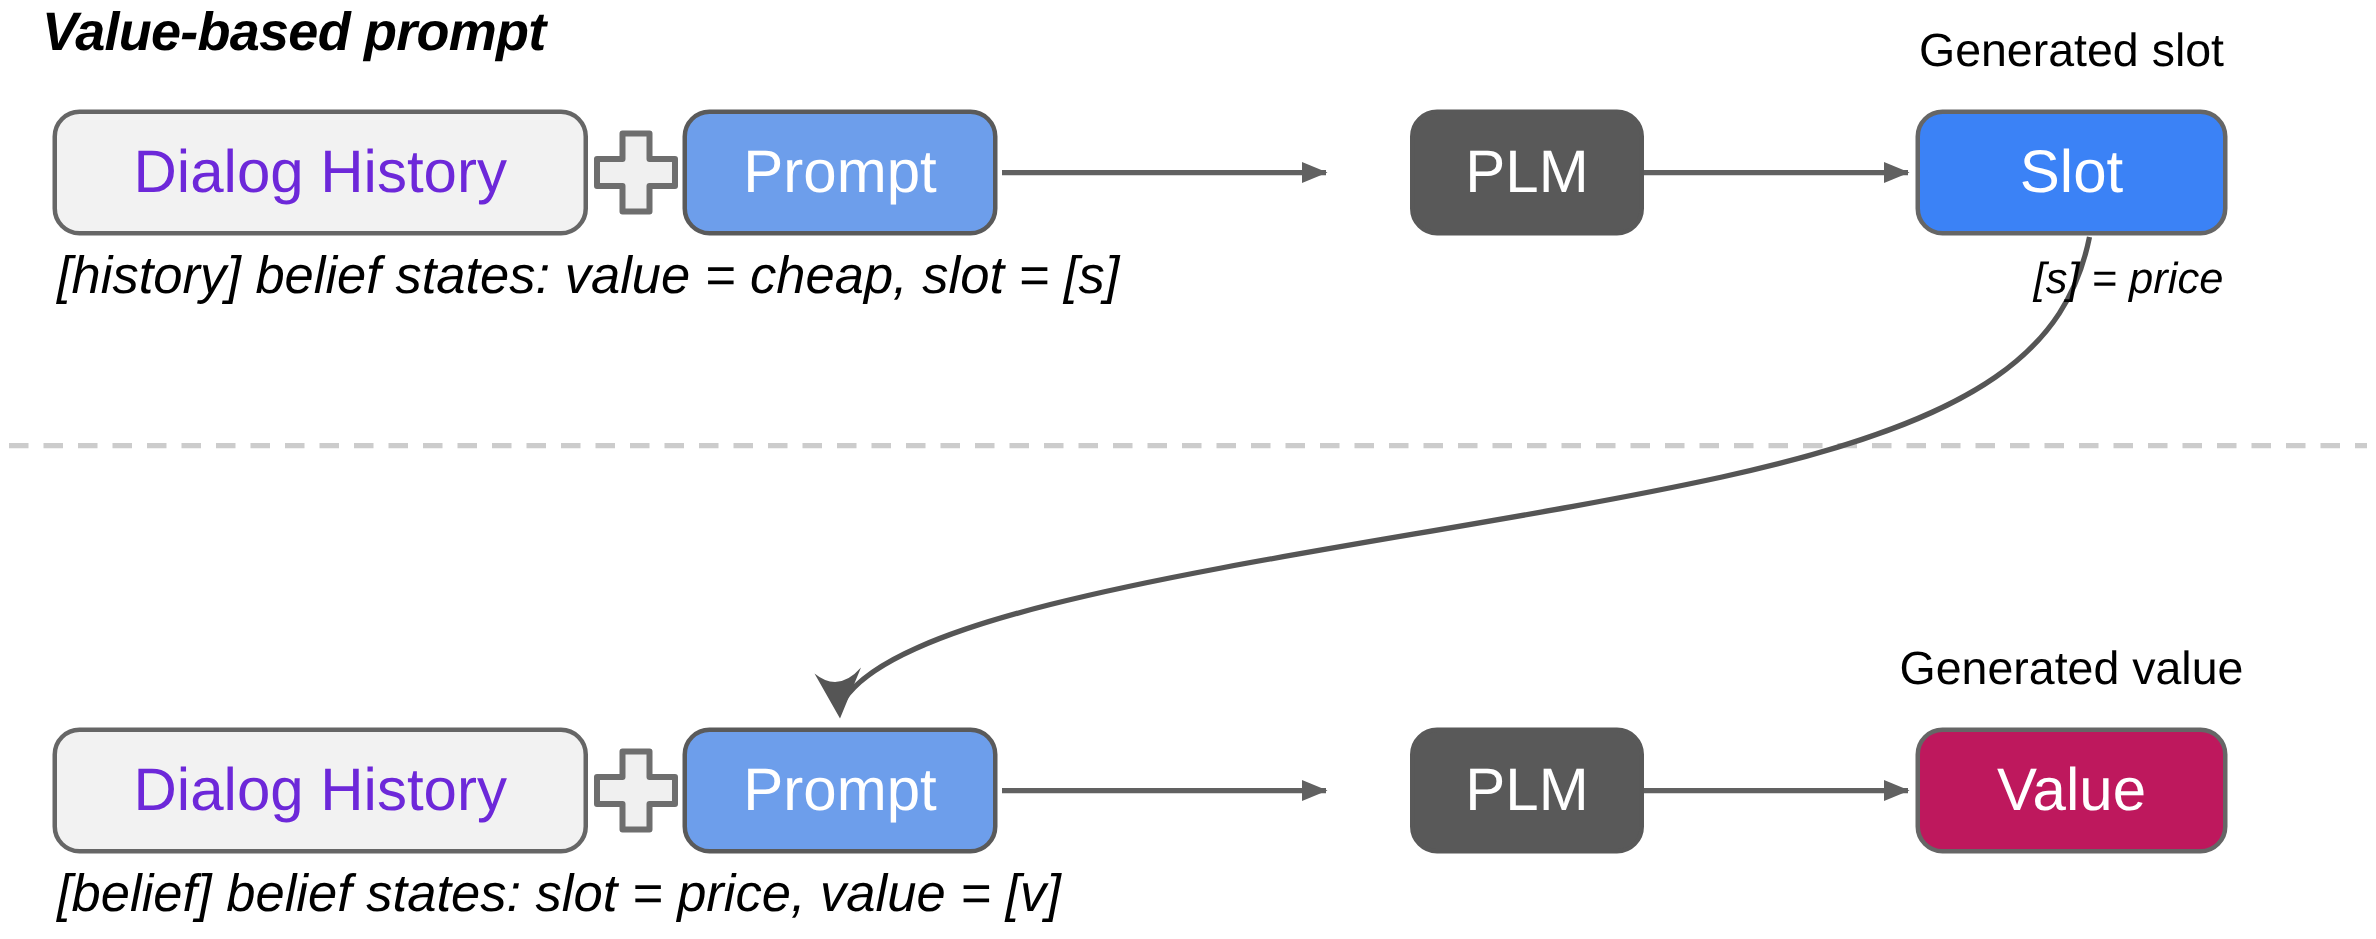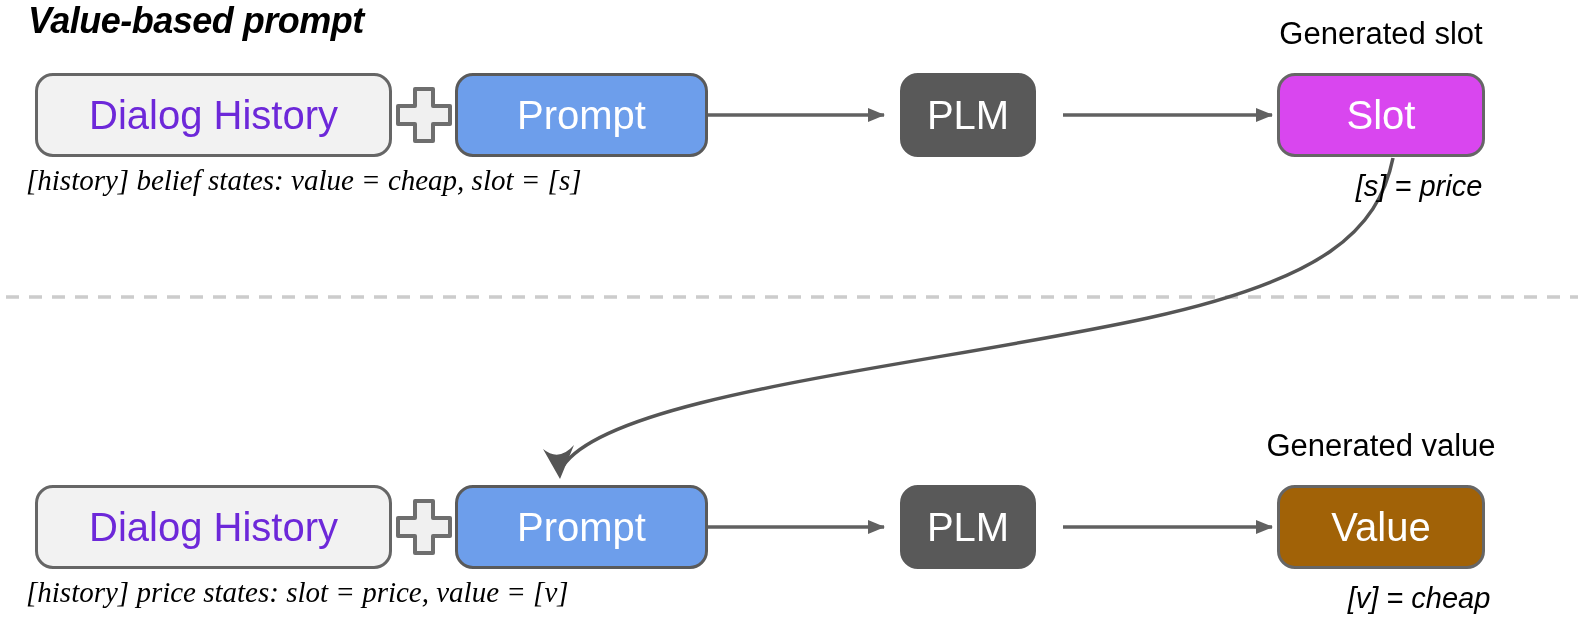--- a/index.html
+++ b/index.html
@@ -12,31 +12,31 @@
     white-space:nowrap;
     font-style:italic;
   }
   .box{
     position:absolute;top:0;height:84px;box-sizing:border-box;
     border:3.5px solid #666666;border-radius:18px;
     display:flex;align-items:center;justify-content:center;
     font-size:40px;white-space:nowrap;
   }
   .dialog-box{left:35px;width:357px;color:#6d28d9;}
-  .prompt-box{left:455px;width:253px;color:#ffffff;border-color:#5a5a5a;}
-  .plm-box{left:900px;width:136px;color:#ffffff;border-color:#595959;}
+  .prompt-box{left:455px;width:210px;color:#ffffff;border-color:#5a5a5a;}
+  .plm-box{left:940px;width:156px;color:#ffffff;border-color:#595959;}
   .out-box{left:1277px;width:208px;color:#ffffff;border-color:#666666;}
   .row1{top:73px;}
   .row2{top:485px;}
   .gen-label{
     position:absolute;left:1171px;width:420px;text-align:center;
     font-size:31px;white-space:nowrap;
   }
   .caption{
-    position:absolute;left:26px;font-size:29px;font-style:italic;white-space:nowrap;font-family:Liberation Serif, serif;
+    position:absolute;left:38px;font-size:35px;font-style:italic;white-space:nowrap;
   }
   .out-caption{
     position:absolute;left:1285px;width:268px;text-align:center;
     font-size:29px;font-style:italic;white-space:nowrap;
   }
   svg.overlay{position:absolute;left:0;top:0;}
 </style>
 </head>
 <body>
 
@@ -71,34 +71,33 @@
   <div class="sec-title" style="top:0px;">Value-based prompt</div>
 
   <div class="gen-label" style="top:16px;">Generated slot</div>
 
   <div class="box dialog-box row1" style="background: rgb(242, 242, 242);">Dialog History</div>
 
   <div class="box prompt-box row1" style="background: rgb(109, 158, 235);">Prompt</div>
 
   <div class="box plm-box row1" style="background: rgb(89, 89, 89);">PLM</div>
 
-  <div class="box out-box row1" style="background: #d946ef;">Slot</div>
+  <div class="box out-box row1" style="background: #3b82f6;">Slot</div>
 
   <div class="caption" style="top:164px;">[history] belief states: value = cheap, slot = [s]</div>
 
   <div class="out-caption" style="top:170px;">[s] = price</div>
 
 
   <div class="gen-label" style="top:428px;">Generated value</div>
 
   <div class="box dialog-box row2" style="background: rgb(242, 242, 242);">Dialog History</div>
 
   <div class="box prompt-box row2" style="background: rgb(109, 158, 235);">Prompt</div>
 
   <div class="box plm-box row2" style="background: rgb(89, 89, 89);">PLM</div>
 
-  <div class="box out-box row2" style="background: #a16207;">Value</div>
+  <div class="box out-box row2" style="background: #be185d;">Value</div>
 
-  <div class="caption" style="top:576px;">[history] price states: slot = price, value = [v]</div>
+  <div class="caption" style="top:576px;">[belief] belief states: slot = price, value = [v]</div>
 
-  <div class="out-caption" style="top:582px;">[v] = cheap</div>
 
 </div>
 
 </body></html>

